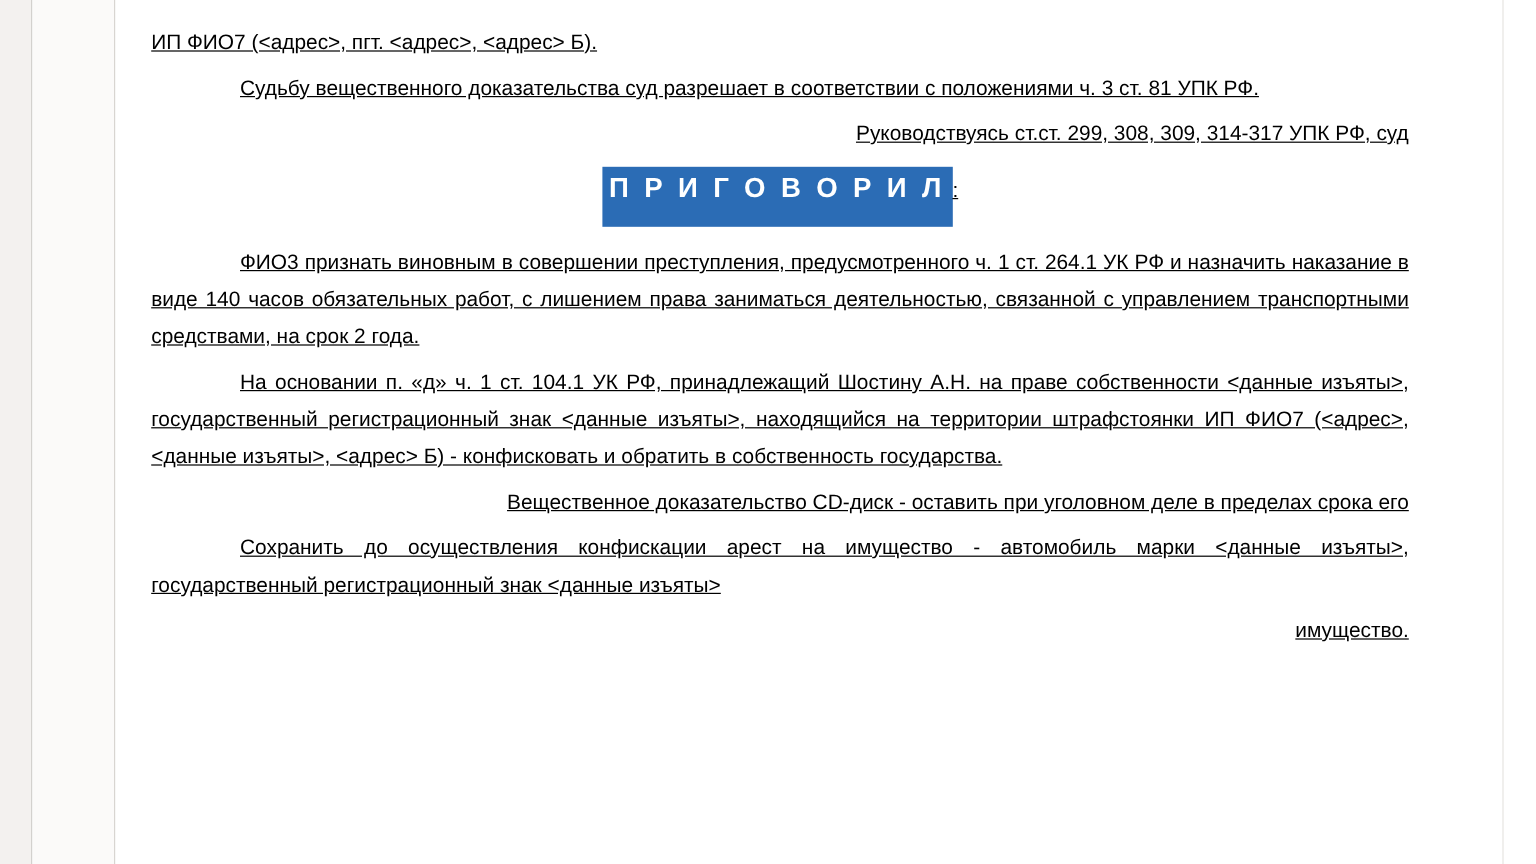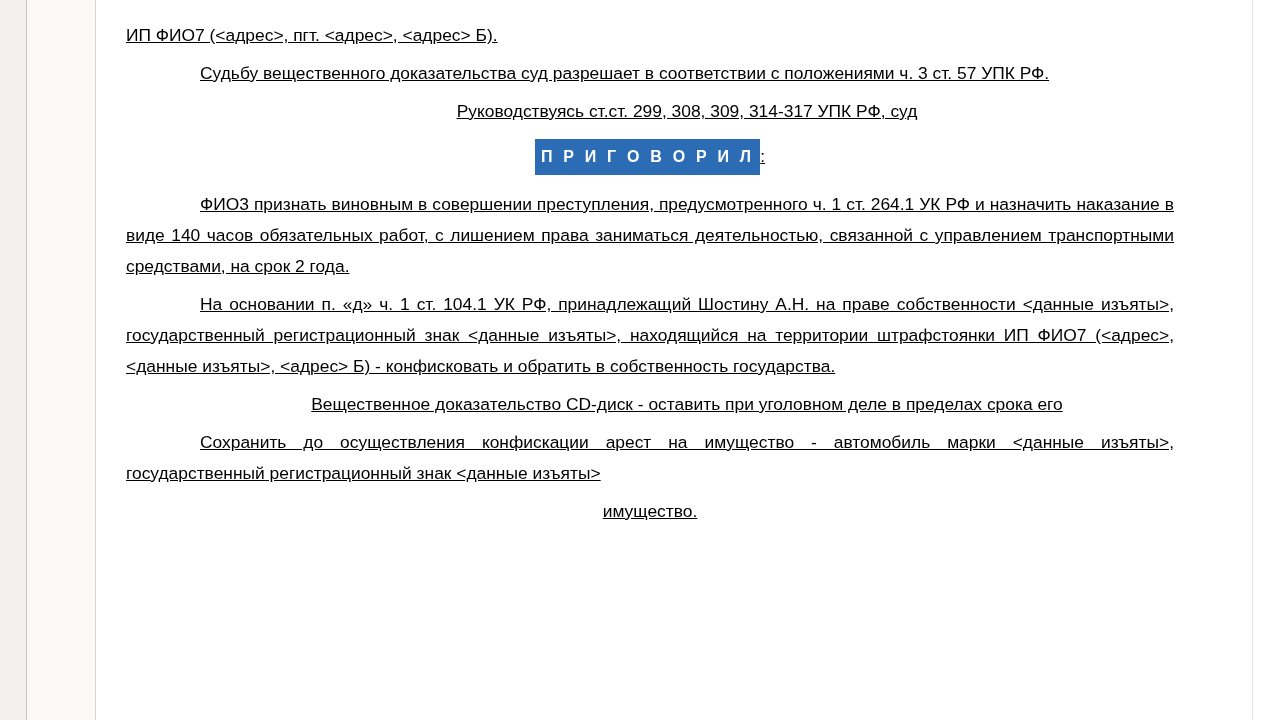--- a/index.html
+++ b/index.html
@@ -70,34 +70,34 @@
   }
   p {
     margin: 0 0 7px 0;
     text-align: justify;
     text-justify: inter-word;
   }
   p.indent {
     text-indent: 74px;
   }
   p.nojust {
-    text-align: center;
+    text-align: right;
   }
   .center {
     text-align: center;
     margin: 12px 0 14px 0;
   }
   .verdict-heading {
     display: inline-block;
     background: #2b6cb5;
     color: #ffffff;
     font-weight: bold;
     letter-spacing: 3.2px;
-    padding: 2px 6px 3px 6px;
-    font-size: 16px;
+    padding: 2px 6px 17px 6px;
+    font-size: 23px;
   }
   .verdict-colon {
     color: #000000;
   }
 </style>
 </head>
 <body>
 
 <div class="page">
 
@@ -105,21 +105,21 @@
   <div class="gutter-line1"></div>
   <div class="gutter-band"></div>
   <div class="gutter-line2"></div>
   <div class="right-edge"></div>
 
   <div class="doc-body">
     <div class="content">
 
       <p>ИП ФИО7 (&lt;адрес&gt;, пгт. &lt;адрес&gt;, &lt;адрес&gt; Б).</p>
 
-      <p class="indent">Судьбу вещественного доказательства суд разрешает в соответствии с положениями ч. 3 ст. 57 УПК РФ.</p>
+      <p class="indent">Судьбу вещественного доказательства суд разрешает в соответствии с положениями ч. 3 ст. 81 УПК РФ.</p>
 
       <p class="indent nojust">Руководствуясь ст.ст. 299, 308, 309, 314-317 УПК РФ, суд</p>
 
       <div class="center">
         <span class="verdict-heading">П Р И Г О В О Р И Л</span><span class="verdict-colon">:</span>
       </div>
 
       <p class="indent">ФИО3 признать виновным в совершении преступления, предусмотренного ч. 1 ст. 264.1 УК РФ и назначить наказание в виде 140 часов обязательных работ, с лишением права заниматься деятельностью, связанной с управлением транспортными средствами, на срок 2 года.</p>
 
 

